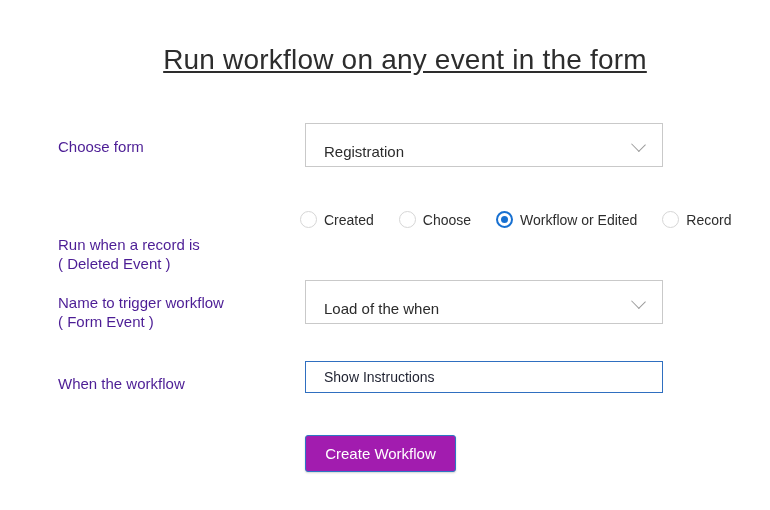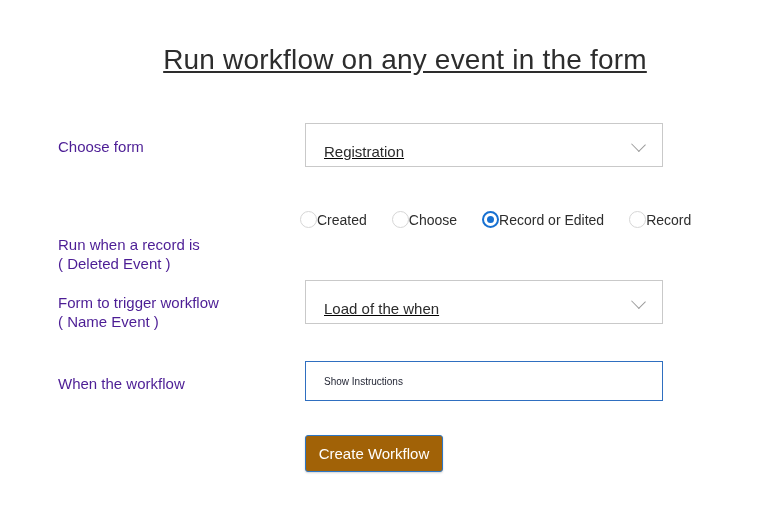--- a/index.html
+++ b/index.html
@@ -50,21 +50,20 @@
     box-sizing: border-box;
     width: 358px;
     height: 44px;
     border: 1px solid #c9c9c9;
     background: #ffffff;
     display: flex;
     align-items: center;
     padding: 12px 40px 0 18px;
     position: relative;
     cursor: pointer;
-    text-decoration: underline;
   }
   .select-value {
     font-size: 15px;
     color: #2b2b2b;
   }
   .chevron {
     position: absolute;
     right: 18px;
     top: 15px;
     width: 10px;
@@ -78,20 +77,21 @@
     align-items: center;
     column-gap: 25px;
     position: absolute;
     left: 300px;
     top: 0;
     white-space: nowrap;
   }
   .radio-item {
     display: inline-flex;
     align-items: center;
+    gap: 7px;
     cursor: pointer;
   }
   .radio-circle {
     box-sizing: border-box;
     width: 17px;
     height: 17px;
     border: 1px solid #d6d6d6;
     border-radius: 50%;
     background: #fff;
     display: inline-flex;
@@ -112,37 +112,37 @@
     height: 7px;
     background: #1770d1;
   }
   .radio-label {
     font-size: 14px;
     color: #2d2d2d;
   }
   .text-input {
     box-sizing: border-box;
     width: 358px;
-    height: 40px;
+    height: 32px;
     border: 1.5px solid #2f6fc0;
     background: #fff;
     padding: 8px 18px;
     font-family: "Liberation Sans", "DejaVu Sans", sans-serif;
-    font-size: 10px;
+    font-size: 14px;
     color: #1e2130;
     outline: none;
   }
   .create-btn {
     box-sizing: border-box;
     position: absolute;
     left: 305px;
     top: 435px;
-    width: 138px;
+    width: 151px;
     height: 37px;
-    background: #a16207;
+    background: #a21caf;
     border: 1px solid #2d76c4;
     border-radius: 3px;
     color: #ffffff;
     font-family: "Liberation Sans", "DejaVu Sans", sans-serif;
     font-size: 15px;
     cursor: pointer;
     box-shadow: 0 1px 2px rgba(0,0,0,0.18);
   }
   .sublabel {
     display: block;
@@ -180,35 +180,35 @@
       <label class="radio-item">
         <span class="radio-circle">
             <span class="radio-dot"></span>
           </span>
         <span class="radio-label">Choose</span>
       </label>
       <label class="radio-item selected">
         <span class="radio-circle">
             <span class="radio-dot"></span>
           </span>
-        <span class="radio-label">Record or Edited</span>
+        <span class="radio-label">Workflow or Edited</span>
       </label>
       <label class="radio-item">
         <span class="radio-circle">
             <span class="radio-dot"></span>
           </span>
         <span class="radio-label">Record</span>
       </label>
     </div>
   </div>
 
   <div class="form-row" style="top:280px;">
     <div class="label-col" style="top:13px;">
-      <span>Form to trigger workflow</span>
-      <span class="sublabel">( Name Event )</span>
+      <span>Name to trigger workflow</span>
+      <span class="sublabel">( Form Event )</span>
     </div>
     <div class="control-col" style="top:0;">
       <div class="select-box">
         <span class="select-value">Load of the when</span>
         <span class="chevron"></span>
       </div>
     </div>
   </div>
 
   <div class="form-row" style="top:361px;">

